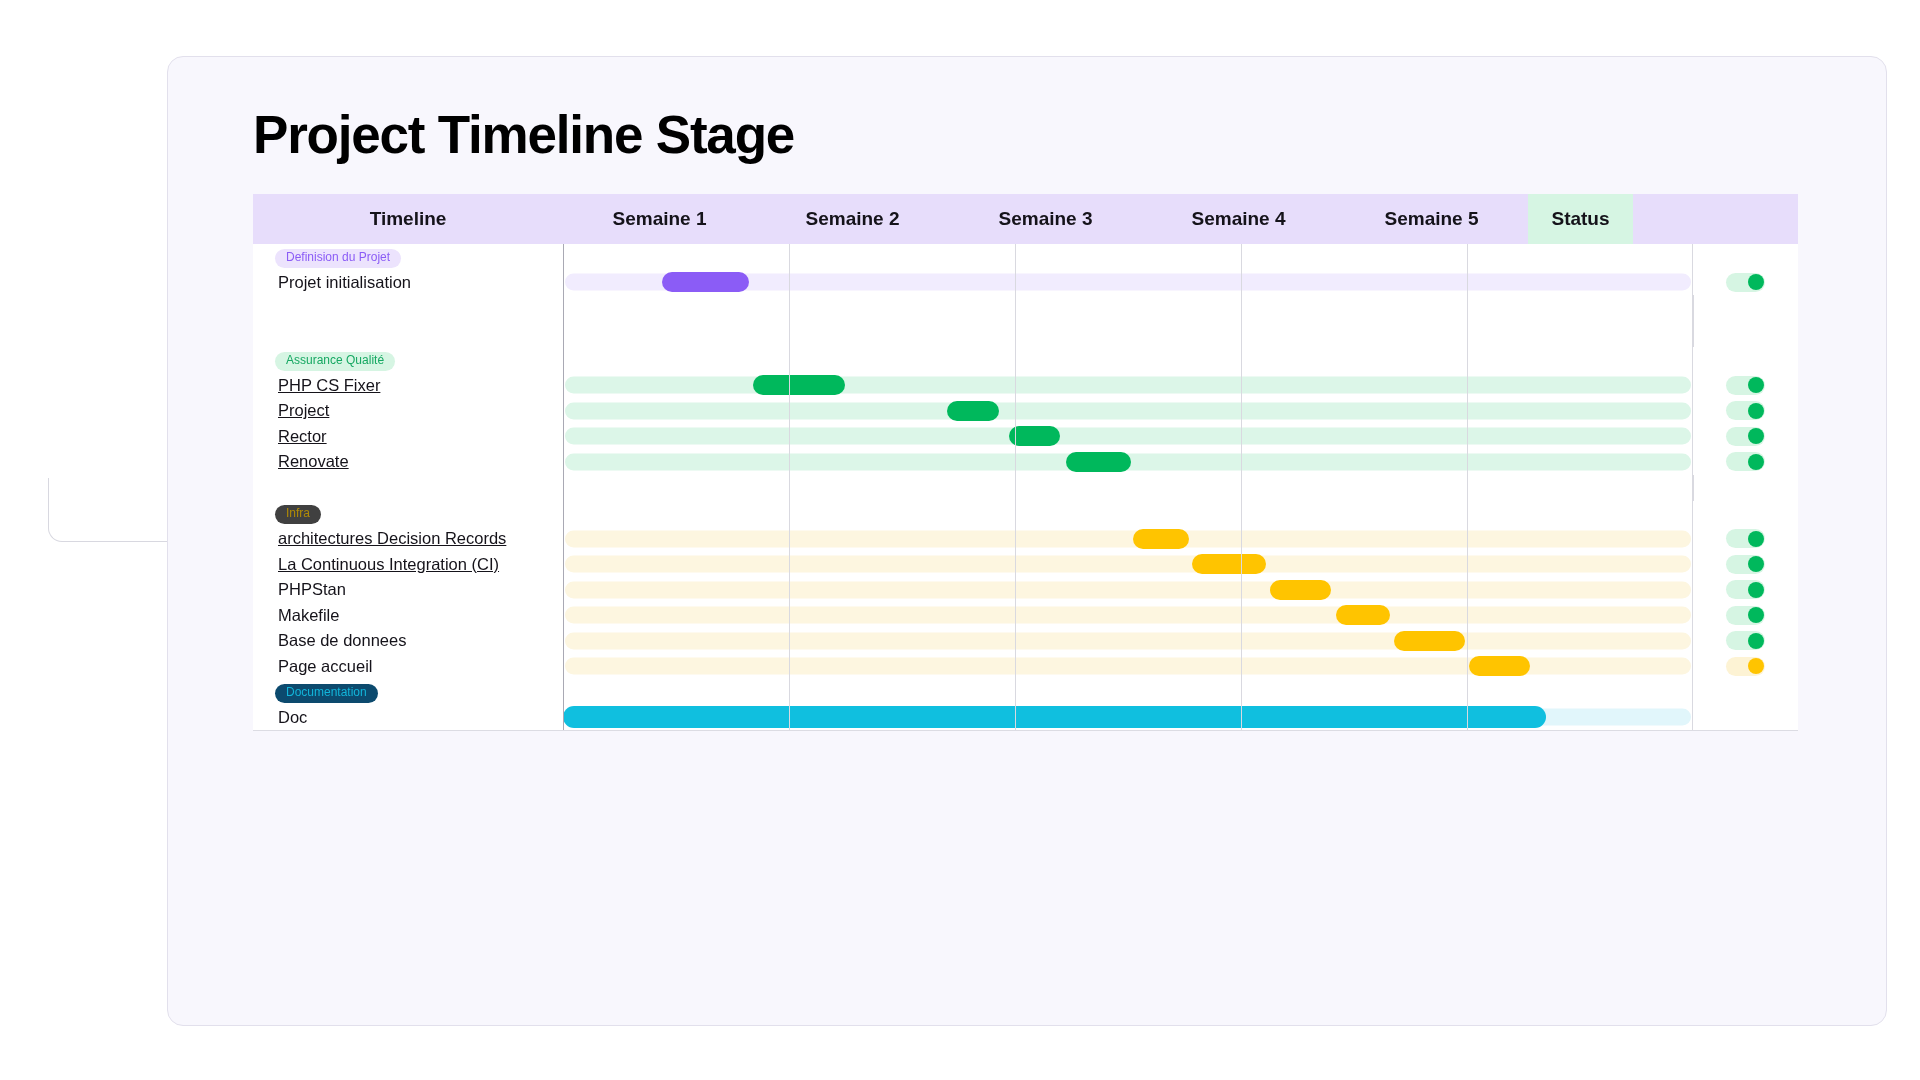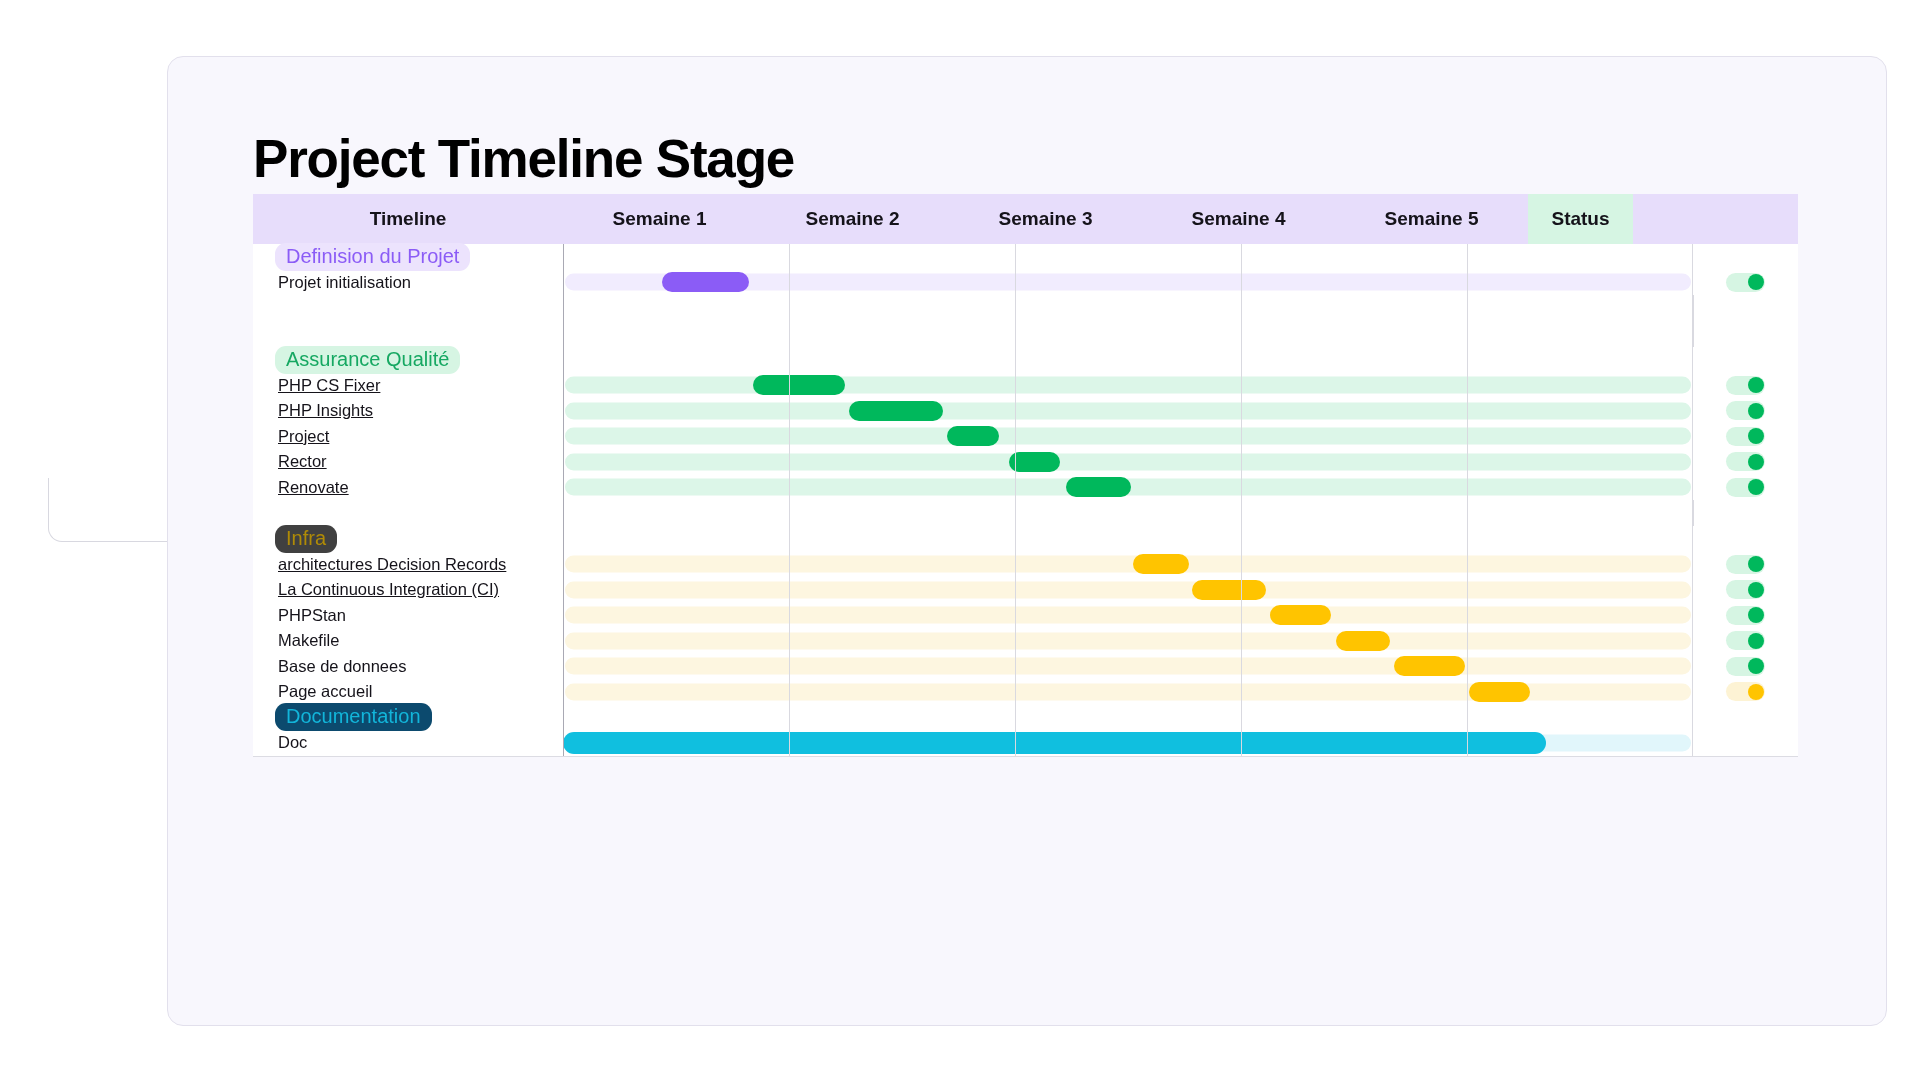--- a/index.html
+++ b/index.html
@@ -56,21 +56,20 @@
     position: absolute;
     left: 85px;
     top: 47px;
     font-size: 53px;
     font-weight: 700;
     letter-spacing: -1.2px;
     color: #000000;
     font-family: "Liberation Sans", sans-serif;
     font-stretch: condensed;
     white-space: nowrap;
-    margin-top: 24px;
   }
 
   
   #gantt-table {
     position: absolute;
     left: 85px;
     top: 137px;
     width: 1545px;
     background: #ffffff;
   }
@@ -136,21 +135,21 @@
     position: relative;
     z-index: 4;
   }
   .row-label.link { text-decoration: underline; cursor: pointer; }
   .row-label.indent { padding-left: 25px; }
 
   .chip {
     display: inline-block;
     padding: 2px 11px 3px 11px;
     border-radius: 11px;
-    font-size: 20px;
+    font-size: 12px;
     line-height: 1.15;
   }
   .chip.purple { background:#ece3fd; color:#8b5cf6; }
   .chip.green  { background:#d6f5e3; color:#16a862; }
   .chip.yellow { background:#404040; color:#b08b06; }
   .chip.cyan   { background:#0c4a6e; color:#12b5da; }
 
   
   .lane {
     position: relative;
@@ -297,32 +296,20 @@
             <div class="track green"></div>
             <div class="bar green" style="left: 16.8%; width: 8.2%;"></div>
           </div>
           <div class="status-cell">
             <div class="toggle green">
               <div class="knob"></div>
             </div>
           </div>
         </div>
         <div class="row">
-          <div class="row-label indent link">PHP Insights</div>
-          <div class="lane">
-            <div class="track green"></div>
-            <div class="bar green" style="left: 25.3%; width: 8.3%;"></div>
-          </div>
-          <div class="status-cell">
-            <div class="toggle green">
-              <div class="knob"></div>
-            </div>
-          </div>
-        </div>
-        <div class="row">
           <div class="row-label indent link">Project</div>
           <div class="lane">
             <div class="track green"></div>
             <div class="bar green" style="left: 34%; width: 4.6%;"></div>
           </div>
           <div class="status-cell">
             <div class="toggle green">
               <div class="knob"></div>
             </div>
           </div>

